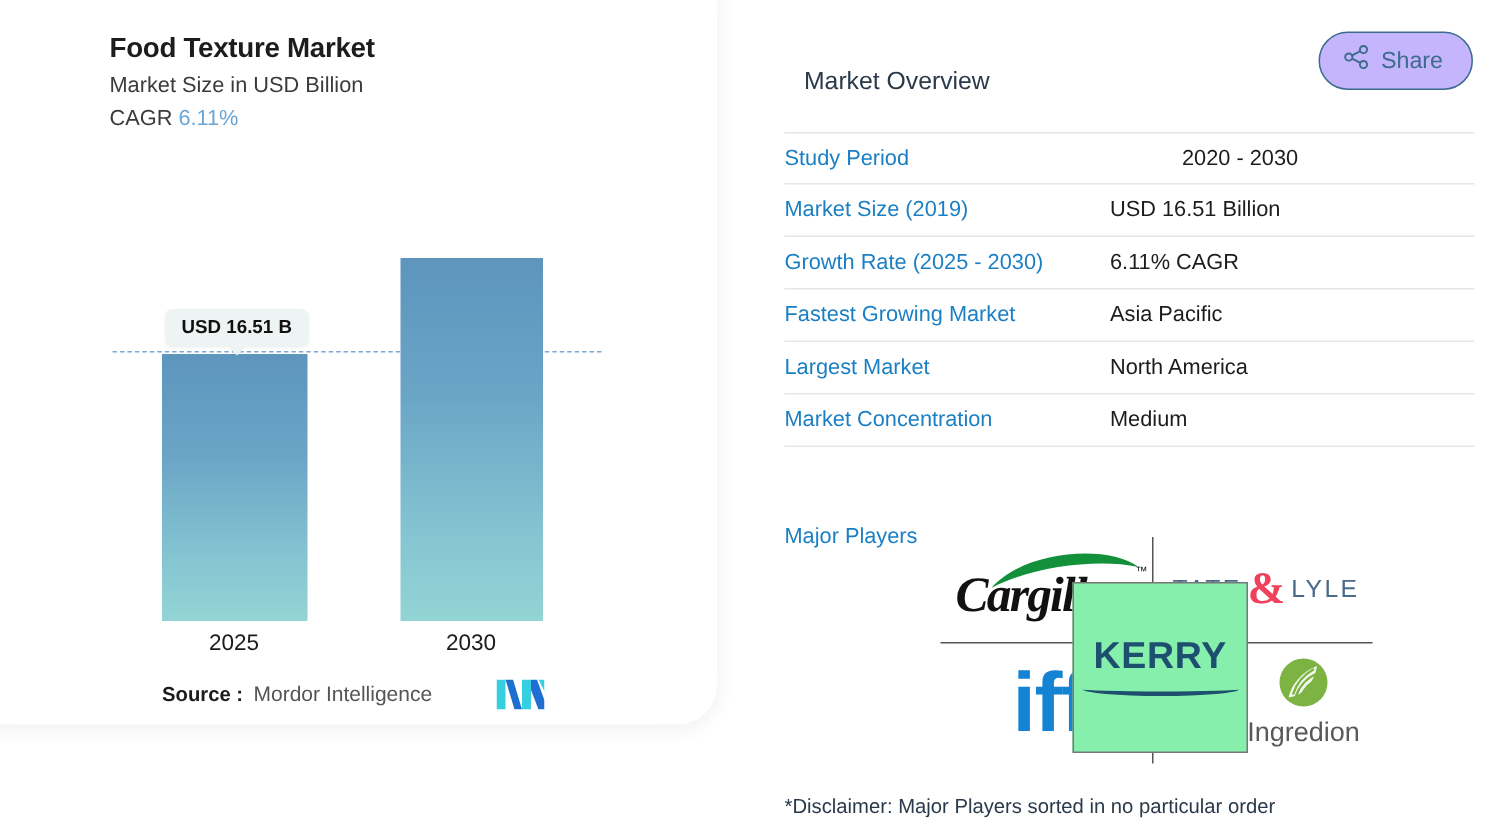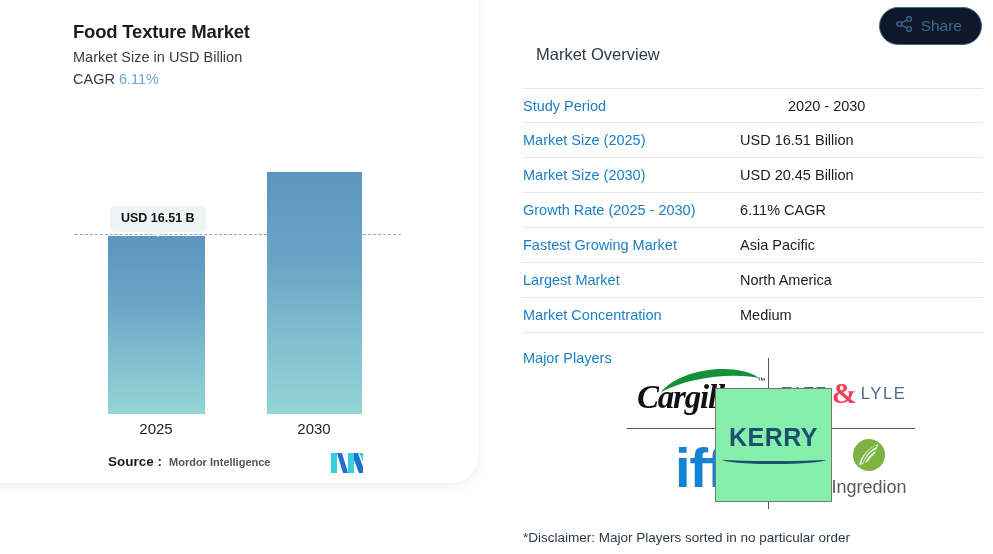--- a/index.html
+++ b/index.html
@@ -69,30 +69,30 @@
 
   .x-label {
     position: absolute; top: 420px;
     font-size: 15px; color: #1c1c1c; text-align: center; width: 120px;
   }
   .x-2025 { left: 96px; }
   .x-2030 { left: 254px; }
 
   .source-row { position: absolute; left: 78px; top: 454px; display: flex; align-items: center; }
   .source-key { font-size: 13.5px; font-weight: bold; color: #1c1c1c; margin-left: 30px; }
-  .source-val { font-size: 11px; color: #555; margin-left: 7px; font-weight: bold; }
+  .source-val { font-size: 14px; color: #555; margin-left: 7px; }
   .mordor-logo { position: absolute; left: 331px; top: 453px; }
 
   
   .share-btn {
-    position: absolute; right: 11px; top: 7px;
+    position: absolute; right: 11px; top: 21px;
     display: flex; align-items: center; gap: 8px;
     border: 1.4px solid #3d6c8e; border-radius: 22px;
     padding: 8px 19px 8px 16px;
-    background: #0f172a; cursor: pointer;
+    background: #c4b5fd; cursor: pointer;
   }
   .share-label { font-size: 15.5px; color: #3d6c8e; }
 
   .overview-title {
     position: absolute; left: 523px; top: 45px;
     font-size: 16.5px; color: #2b3a4a; margin-left: 13px;
   }
 
   .table { position: absolute; left: 523px; top: 88px; width: 460px; }
   .trow {
@@ -224,26 +224,22 @@
   </div>
 
   <div class="overview-title">Market Overview</div>
 
   <div class="table">
     <div class="trow">
       <div class="tkey">Study Period</div>
       <div class="tval">2020 - 2030</div>
     </div>
     <div class="trow">
-      <div class="tkey">Market Size (2025)</div>
+      <div class="tkey">Market Size (2019)</div>
       <div class="tval">USD 16.51 Billion</div>
-    </div>
-    <div class="trow">
-      <div class="tkey">Market Size (2030)</div>
-      <div class="tval">USD 20.45 Billion</div>
     </div>
     <div class="trow">
       <div class="tkey">Growth Rate (2025 - 2030)</div>
       <div class="tval">6.11% CAGR</div>
     </div>
     <div class="trow">
       <div class="tkey">Fastest Growing Market</div>
       <div class="tval">Asia Pacific</div>
     </div>
     <div class="trow">

